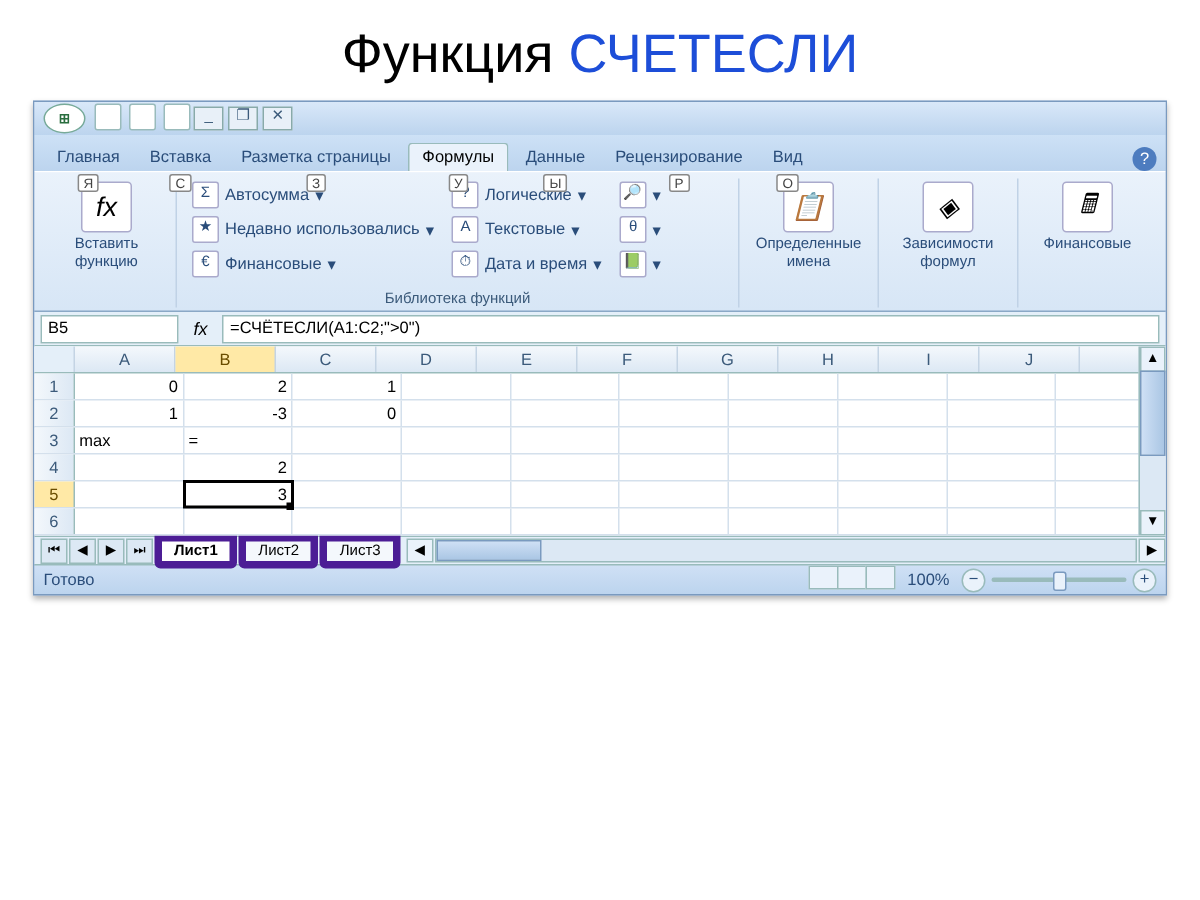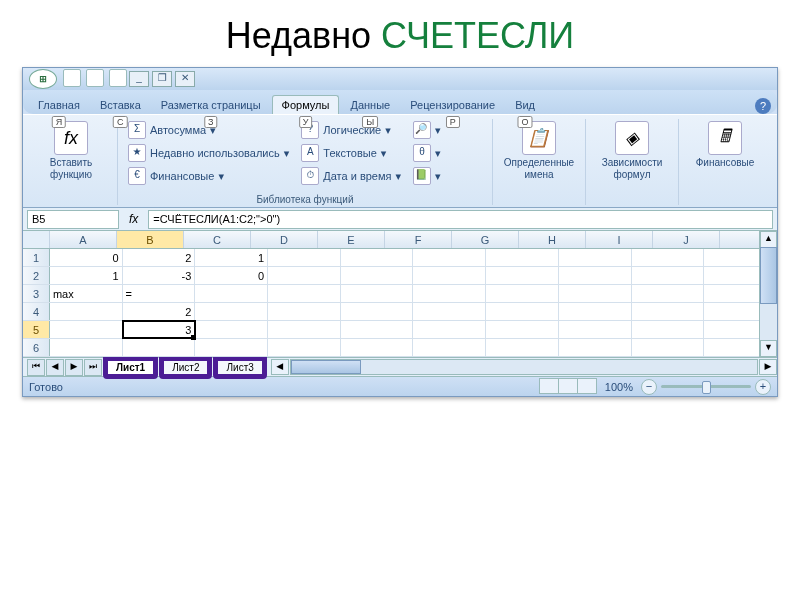--- a/index.html
+++ b/index.html
@@ -1,25 +1,25 @@
 <!DOCTYPE html>
 <html><head>
 <meta charset="utf-8">
 <style>
 body { margin:0; font-family:Tahoma,sans-serif; font-size:11px; background:#fff; width:800px; height:600px; overflow:hidden; }
 .slide-title { text-align:center; font-size:36px; padding:15px 0 10px; }
-.slide-title .red { color:#15803d; }
+.slide-title .red { color:#1d4ed8; }
 .app { position:relative; margin:0 22px; border:1px solid #7a9abf; background:#cfe0f5; box-shadow:0 2px 4px rgba(0,0,0,.3); }
 .titlebar { height:22px; background:linear-gradient(#d9e8f9,#bcd4ee); display:flex; align-items:center; padding:0 6px; color:#3b5a7a; }
 .titlebar .office { width:26px; height:18px; border-radius:50%; background:#fff; border:1px solid #7a9; display:flex; align-items:center; justify-content:center; font-size:9px; font-weight:bold; color:#2a6e3f; margin-right:6px; }
 .titlebar .qat span { display:inline-block; width:16px; height:16px; border:1px solid #9bb; background:#fff; border-radius:2px; margin-right:2px; }
 .titlebar .ttl { flex:1; text-align:center; font-size:12px; }
 .titlebar .wctl { display:flex; gap:3px; }
 .titlebar .wctl span { width:18px; height:14px; border:1px solid #8aa; background:#e8f0f8; text-align:center; line-height:12px; font-size:10px; cursor:pointer; }
-.tabs { display:flex; gap:2px; padding:2px 6px 0; background:linear-gradient(#cde1f6,#bcd4ee); height:22px; align-items:flex-end; position:relative;border-radius:10px; }
+.tabs { display:flex; gap:2px; padding:2px 6px 0; background:linear-gradient(#cde1f6,#bcd4ee); height:22px; align-items:flex-end; position:relative; }
 .tabs .tab { padding:3px 9px; font-size:11px; color:#2a4d7a; cursor:pointer; border-radius:3px 3px 0 0; }
 .tabs .tab.active { background:#eaf2fb; border:1px solid #9bb; border-bottom:none; color:#000; }
 .tabs .help { margin-left:auto; width:16px; height:16px; border-radius:50%; background:#4d7cbf; color:#fff; text-align:center; line-height:16px; cursor:pointer; }
 .key { position:absolute; background:#fff; border:1px solid #888; border-radius:2px; padding:0 3px; font-size:9px; top:20px; color:#444; }
 .ribbon { background:linear-gradient(#eaf2fb,#d7e6f6); border-top:1px solid #fff; border-bottom:1px solid #8aa8c6; padding:4px 6px 2px; display:flex; gap:4px; height:86px; }
 .group { border-right:1px solid #c0d2e6; padding:0 6px 0 2px; display:flex; flex-direction:column; }
 .group .gtitle { text-align:center; font-size:10px; color:#3b5a7a; margin-top:auto; }
 .group .grow { display:flex; gap:4px; }
 .bigbtn { display:flex; flex-direction:column; align-items:center; padding:2px 6px; cursor:pointer; text-align:center; width:68px; }
 .bigbtn .ico { width:32px; height:32px; border-radius:3px; background:#fff; border:1px solid #aac; display:flex; align-items:center; justify-content:center; font-size:18px; margin-bottom:2px; font-style:italic; }
@@ -63,21 +63,21 @@
 .vscroll { position:absolute; right:0; top:0; bottom:0; width:17px; background:#dce8f4; border-left:1px solid #9bb; }
 .vscroll .btn { height:15px; border:1px solid #9bb; background:#eaf2fb; text-align:center; font-size:9px; line-height:13px; cursor:pointer; }
 .vscroll .track { position:absolute; top:16px; bottom:16px; left:0; right:0; }
 .vscroll .thumb { position:absolute; top:0; height:55px; left:0; right:0; background:linear-gradient(90deg,#cfe0f5,#aac6e4); border:1px solid #7a9abf; }
 .gridwrap { position:relative; }
 </style>
 </head>
 <body>
 
 <div class="slide-title">
-  <span>Недавно </span><span class="red">СЧЕТЕСЛИ</span>
+  <span>Функция </span><span class="red">СЧЕТЕСЛИ</span>
 </div>
 
 <div class="app">
 
   <div class="titlebar">
     <div class="office">⊞</div>
     <div class="qat">
       <span></span>
       <span></span>
       <span></span>

